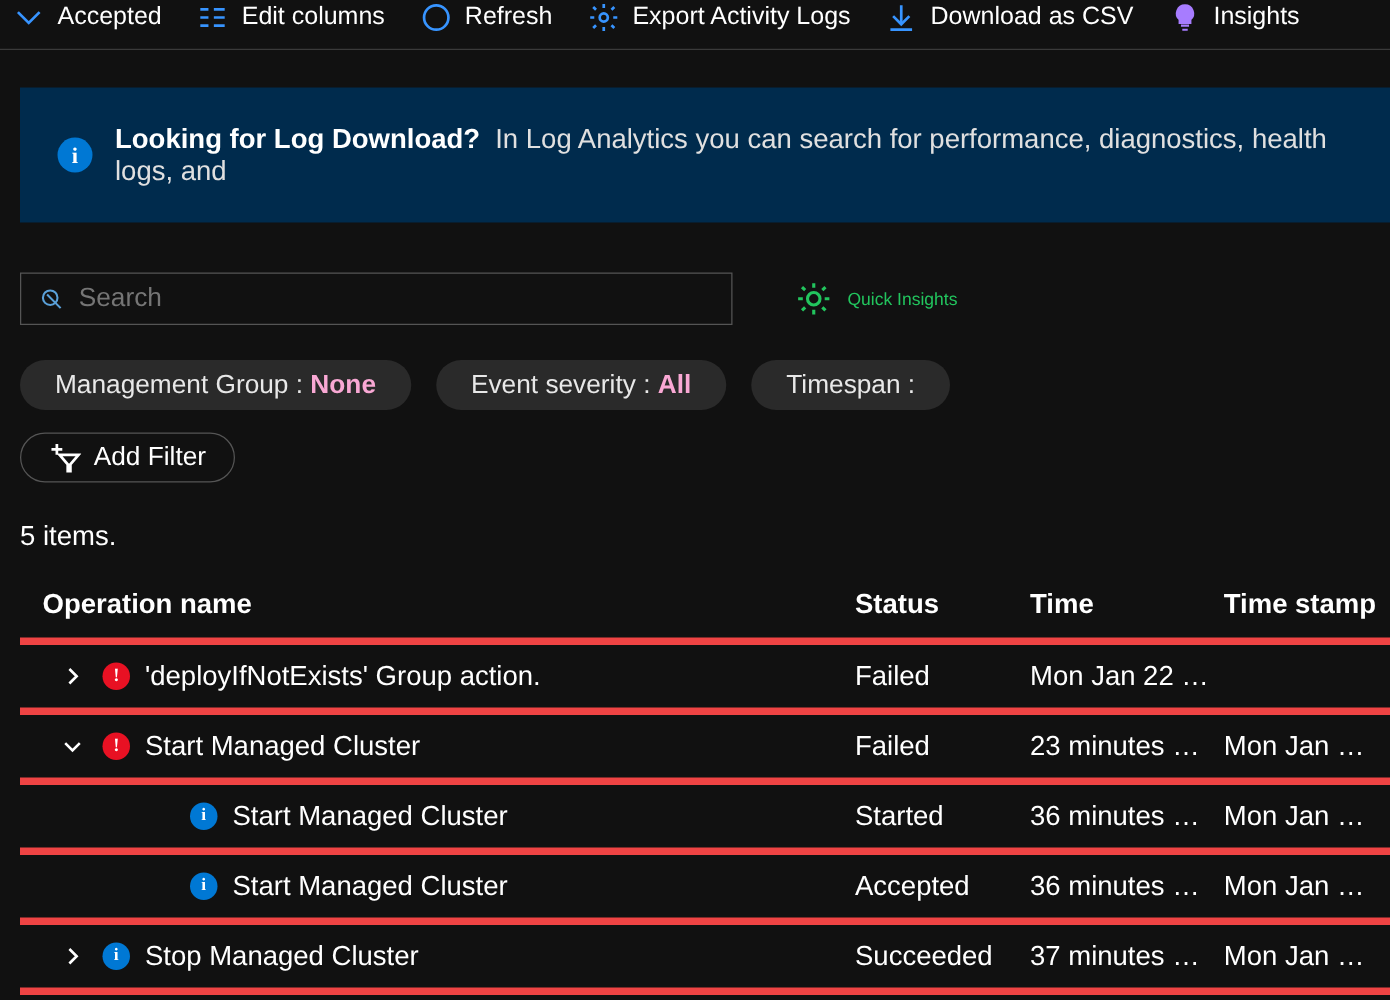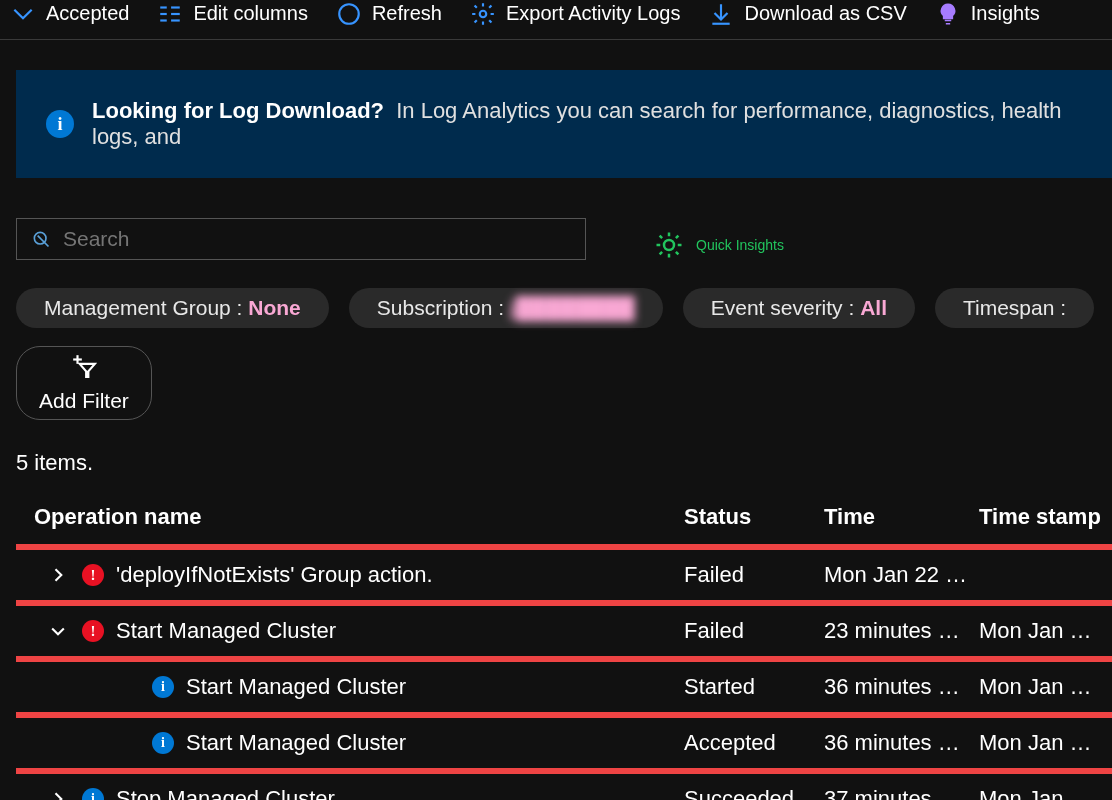--- a/index.html
+++ b/index.html
@@ -44,22 +44,22 @@
     width: 28px; height: 28px; border-radius: 50%;
     background: #0078d4; color: #fff;
     display: flex; align-items: center; justify-content: center;
     font-weight: bold; font-family: Georgia, serif; font-size: 18px;
     flex-shrink: 0;
   }
   .banner .title { font-weight: 600; margin-right: 6px; }
   .banner .desc { color: #e0e0e0; font-weight: 400; }
   .controls-row {
     display: flex;
-    align-items: flex-end;
-    gap: 58px;
+    align-items: center;
+    gap: 40px;
     margin: 40px 0 0 16px;
   }
   .search-box {
     display: flex;
     align-items: center;
     border: 1px solid #555;
     background: #111;
     padding: 6px 14px;
     width: 570px;
     height: 42px;
@@ -94,21 +94,21 @@
     color: #e8e8e8;
     white-space: nowrap;
     cursor: pointer;
   }
   .pill .val { font-weight: 700; color: #f9a8d4; }
   .pill.redacted .val { filter: blur(4px); }
   .addfilter-row { margin: 18px 0 0 16px; }
   .add-filter {
     display: inline-flex; align-items: center; gap: 10px;
     border: 1px solid #555; border-radius: 24px;
-    padding: 6px 22px; font-size: 21px; cursor: pointer; flex-direction: column;
+    padding: 6px 22px; font-size: 21px; cursor: pointer;
   }
   .add-filter svg { width: 26px; height: 26px; }
   .count-label { margin: 30px 0 0 16px; font-size: 22px; }
   .grid { margin: 18px 0 0 16px; }
   .grid-header, .grid-row {
     display: grid;
     grid-template-columns: 650px 140px 155px 1fr;
     align-items: center;
     border-bottom: 6px solid #ef4444;
     font-size: 22px;
@@ -208,23 +208,20 @@
         <line x1="17.5" y1="6.5" x2="19.5" y2="4.5"></line>
     </svg>
     <span>Quick Insights</span>
   </div>
 </div>
 
 <div class="filters-row">
   <div class="pill">
     <span>Management Group : </span><span class="val">None</span>
   </div>
-  <div class="pill redacted">
-    <span>Subscription : </span><span class="val">j████████</span>
-  </div>
   <div class="pill">
     <span>Event severity : </span><span class="val">All</span>
   </div>
   <div class="pill">
     <span>Timespan :</span>
   </div>
 </div>
 
 <div class="addfilter-row">
   <div class="add-filter">

